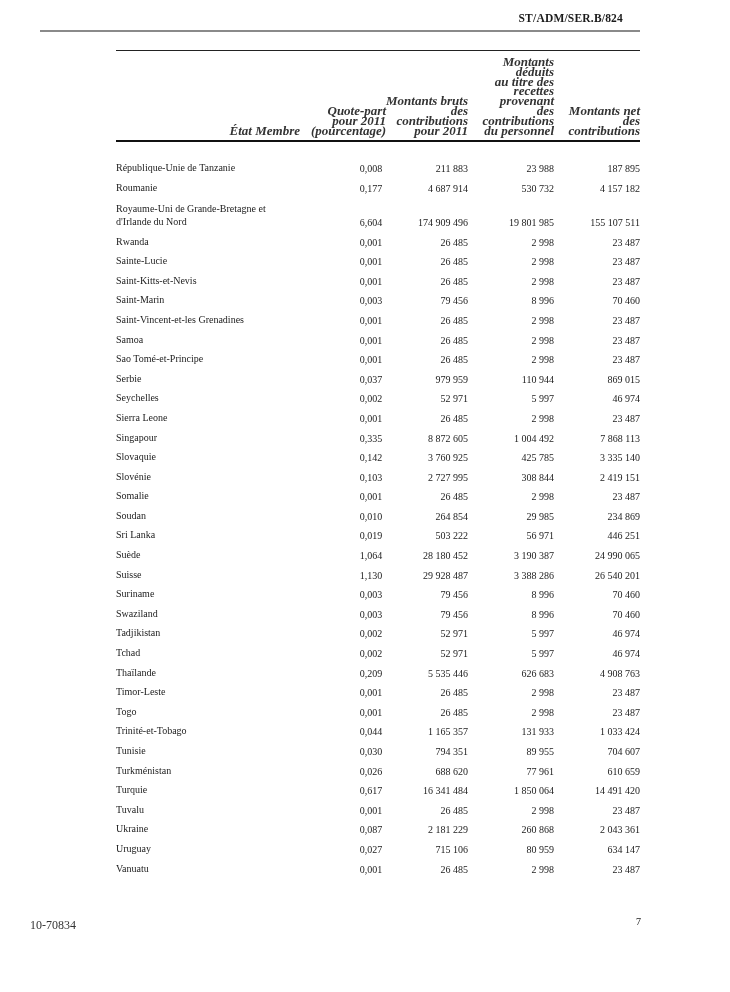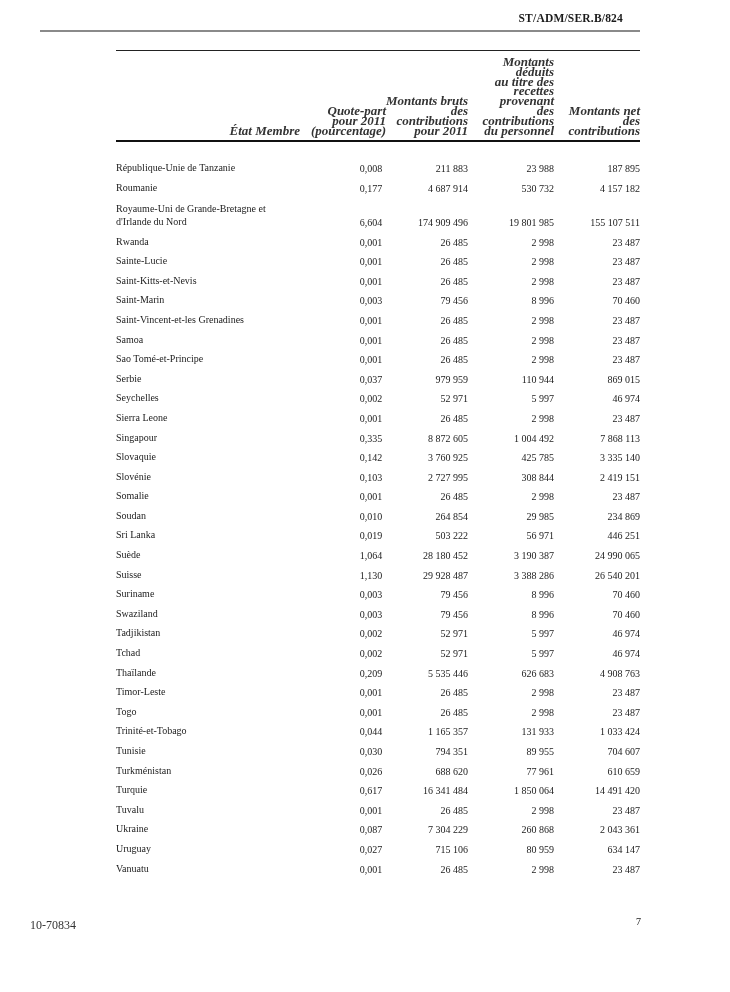--- a/index.html
+++ b/index.html
@@ -315,21 +315,21 @@
         <tr>
           <td class="col-name">Tuvalu</td>
           <td class="col-q"><span class="q-inner">0,001</span></td>
           <td class="col-b">26 485</td>
           <td class="col-d">2 998</td>
           <td class="col-n">23 487</td>
         </tr>
         <tr>
           <td class="col-name">Ukraine</td>
           <td class="col-q"><span class="q-inner">0,087</span></td>
-          <td class="col-b">7 304 229</td>
+          <td class="col-b">2 181 229</td>
           <td class="col-d">260 868</td>
           <td class="col-n">2 043 361</td>
         </tr>
         <tr>
           <td class="col-name">Uruguay</td>
           <td class="col-q"><span class="q-inner">0,027</span></td>
           <td class="col-b">715 106</td>
           <td class="col-d">80 959</td>
           <td class="col-n">634 147</td>
         </tr>

